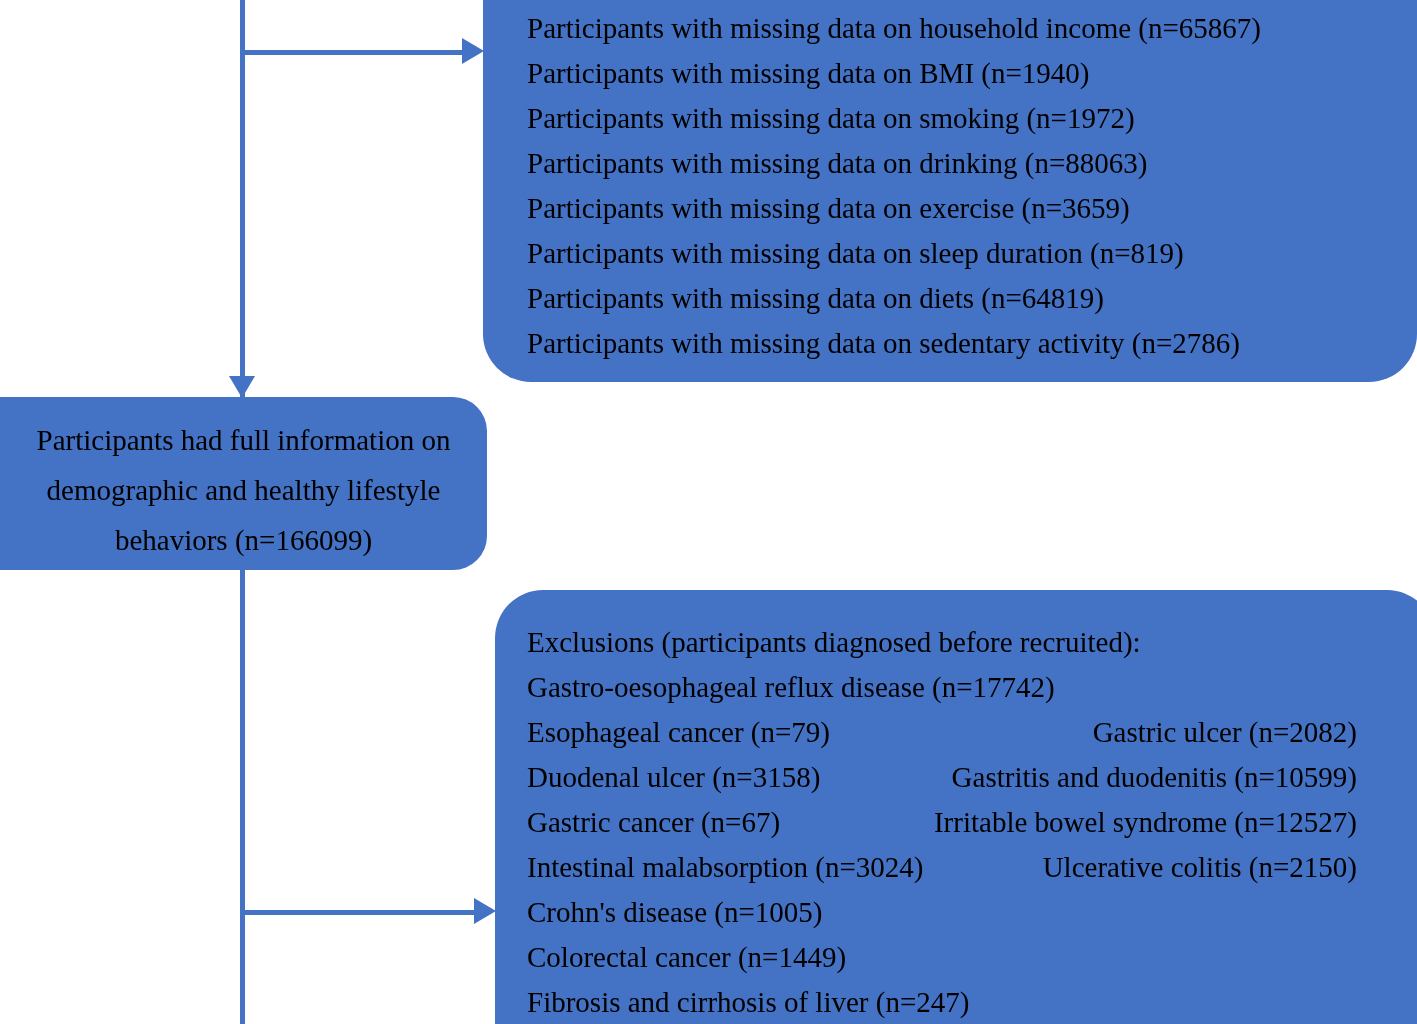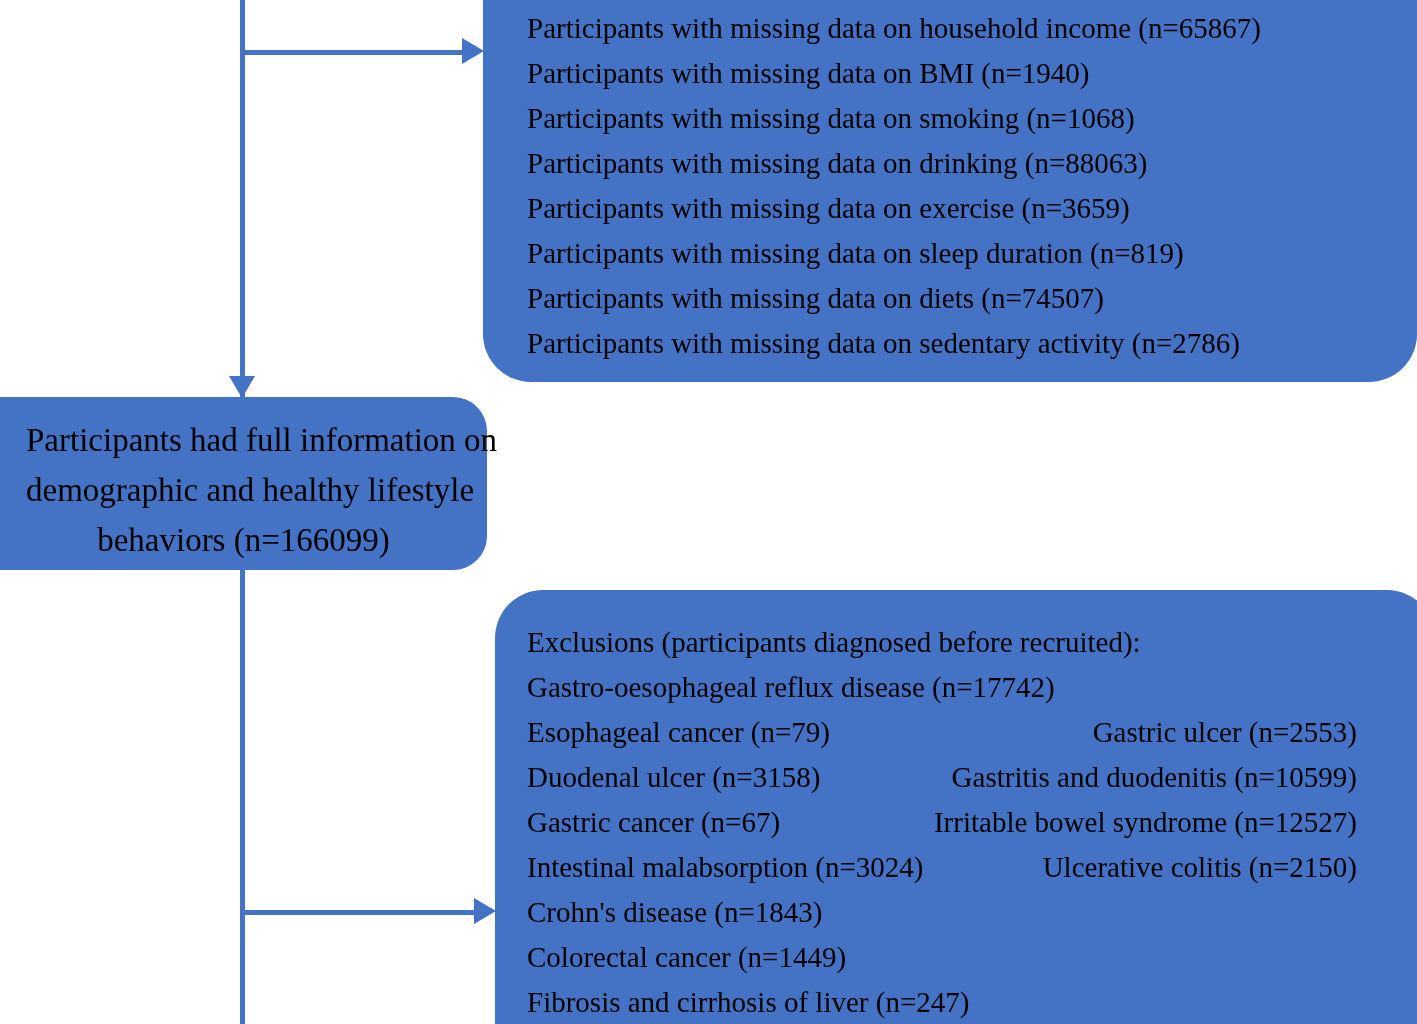--- a/index.html
+++ b/index.html
@@ -79,21 +79,21 @@
   }
 
   .text-line {
     font-size: 29px;
     line-height: 45px;
     white-space: nowrap;
     letter-spacing: 0px;
   }
   #box-full-info .text-line {
     line-height: 50px;
-    font-size: 33px;
+    font-size: 29px;
   }
 
   
   .row-two-col {
     display: flex;
     width: 870px;
     line-height: 45px;
   }
   .row-two-col .col-left {
     font-size: 29px;
@@ -120,62 +120,62 @@
   <div class="arrow-head arrow-down" style="left:229px; top:376px;"></div>
 
   <div class="connector-line v-line" style="left:240px; top:570px; height:454px;"></div>
 
   <div class="connector-line h-line" style="left:240px; top:910px; width:240px;"></div>
   <div class="arrow-head arrow-right" style="left:474px; top:898px;"></div>
 
   <div class="flow-box" id="box-missing-data">
     <div class="text-line">Participants with missing data on household income (n=65867)</div>
     <div class="text-line">Participants with missing data on BMI (n=1940)</div>
-    <div class="text-line">Participants with missing data on smoking (n=1068)</div>
+    <div class="text-line">Participants with missing data on smoking (n=1972)</div>
     <div class="text-line">Participants with missing data on drinking (n=88063)</div>
     <div class="text-line">Participants with missing data on exercise (n=3659)</div>
     <div class="text-line">Participants with missing data on sleep duration (n=819)</div>
-    <div class="text-line">Participants with missing data on diets (n=74507)</div>
+    <div class="text-line">Participants with missing data on diets (n=64819)</div>
     <div class="text-line">Participants with missing data on sedentary activity (n=2786)</div>
   </div>
 
   <div class="flow-box" id="box-full-info">
     <div class="text-line">Participants had full information on</div>
     <div class="text-line">demographic and healthy lifestyle</div>
     <div class="text-line">behaviors (n=166099)</div>
   </div>
 
   <div class="flow-box" id="box-exclusions">
 
     <div class="text-line">Exclusions (participants diagnosed before recruited):</div>
 
     <div class="text-line">Gastro-oesophageal reflux disease (n=17742)</div>
 
     <div class="row-two-col">
       <span class="col-left">Esophageal cancer (n=79)</span>
-      <span class="col-right">Gastric ulcer (n=2553)</span>
+      <span class="col-right">Gastric ulcer (n=2082)</span>
     </div>
 
     <div class="row-two-col">
       <span class="col-left">Duodenal ulcer (n=3158)</span>
       <span class="col-right">Gastritis and duodenitis (n=10599)</span>
     </div>
 
     <div class="row-two-col">
       <span class="col-left">Gastric cancer (n=67)</span>
       <span class="col-right">Irritable bowel syndrome (n=12527)</span>
     </div>
 
     <div class="row-two-col">
       <span class="col-left">Intestinal malabsorption (n=3024)</span>
       <span class="col-right">Ulcerative colitis (n=2150)</span>
     </div>
 
     <div class="row-two-col">
-      <span class="col-left">Crohn's disease (n=1843)</span>
+      <span class="col-left">Crohn's disease (n=1005)</span>
     </div>
 
     <div class="row-two-col">
       <span class="col-left">Colorectal cancer (n=1449)</span>
       <span class="col-right"></span>
     </div>
 
     <div class="row-two-col">
       <span class="col-left">Fibrosis and cirrhosis of liver (n=247)</span>
       <span class="col-right"></span>

